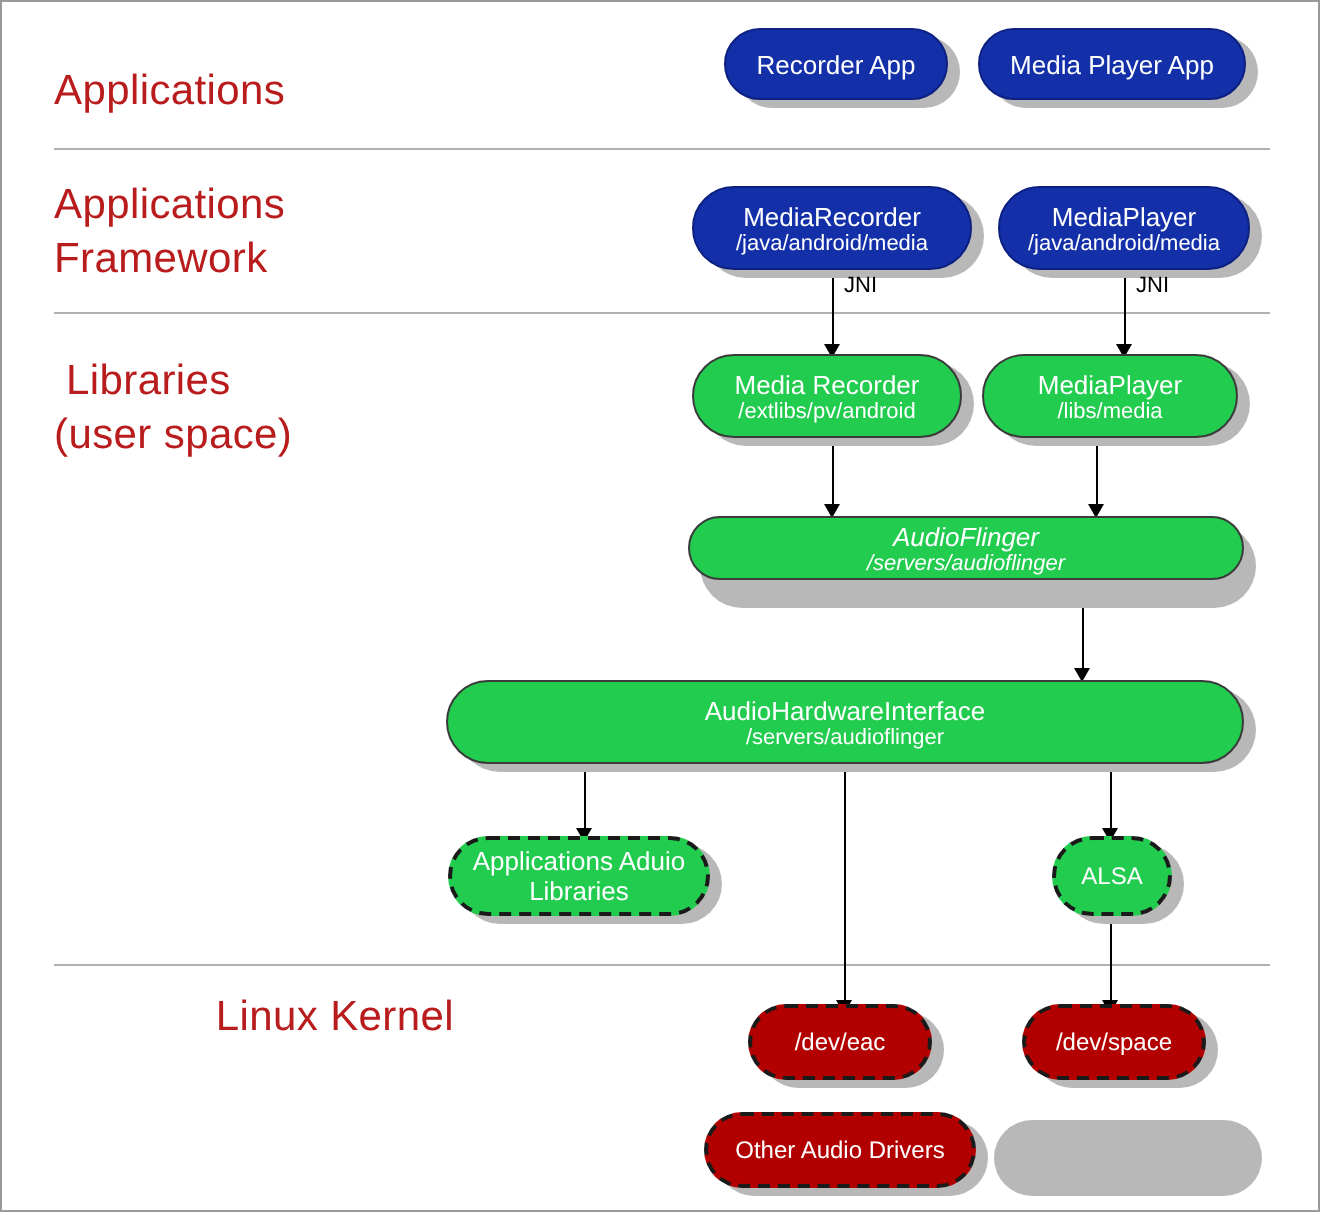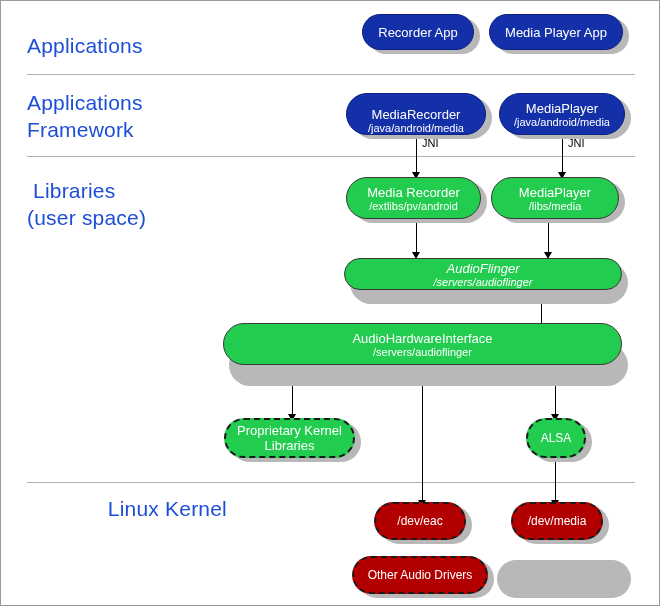--- a/index.html
+++ b/index.html
@@ -23,21 +23,21 @@
     position: absolute;
     left: 26px;
     width: 608px;
     height: 1px;
     background: #b0b0b0;
   }
 
   
   .layer-label {
     position: absolute;
-    color: #1d4ed8;
+    color: #b91c1c;
     font-size: 21px;
     line-height: 27px;
     letter-spacing: 0.2px;
     white-space: pre;
     text-align: center;
     width: 200px;
     left: 14px;
   }
 
   
@@ -125,21 +125,21 @@
   <div class="node blue" style="left:361px; top:13px; width:112px; height:36px;">
     <span class="title">Recorder App</span>
   </div>
 
   <div class="shadow" style="left:494px; top:17px; width:134px; height:36px;"></div>
   <div class="node blue" style="left:488px; top:13px; width:134px; height:36px;">
     <span class="title">Media Player App</span>
   </div>
 
   <div class="shadow" style="left:351px; top:96px; width:140px; height:42px;"></div>
-  <div class="node blue" style="left:345px; top:92px; width:140px; height:42px;justify-content:flex-end;">
+  <div class="node blue" style="left:345px; top:92px; width:140px; height:42px;">
     <span class="title">MediaRecorder</span>
     <span class="sub">/java/android/media</span>
   </div>
 
   <div class="shadow" style="left:504px; top:96px; width:126px; height:42px;"></div>
   <div class="node blue" style="left:498px; top:92px; width:126px; height:42px;">
     <span class="title">MediaPlayer</span>
     <span class="sub">/java/android/media</span>
   </div>
 
@@ -172,56 +172,56 @@
   <div class="shadow" style="left:349px; top:261px; width:278px; height:42px;"></div>
   <div class="node green" style="left:343px; top:257px; width:278px; height:32px;font-style:italic;">
     <span class="title">AudioFlinger</span>
     <span class="sub">/servers/audioflinger</span>
   </div>
 
   <div class="vline" style="left:540px; top:299px; height:38px;"></div>
   <div class="arrowhead" style="left:536px; top:333px;"></div>
 
   <div class="shadow" style="left:228px; top:343px; width:399px; height:42px;"></div>
-  <div class="node green" style="left:222px; top:322px; width:399px; height:42px;">
+  <div class="node green" style="left:222px; top:339px; width:399px; height:42px;">
     <span class="title">AudioHardwareInterface</span>
     <span class="sub">/servers/audioflinger</span>
   </div>
 
   <div class="vline" style="left:291px; top:381px; height:36px;"></div>
   <div class="arrowhead" style="left:287px; top:413px;"></div>
 
   <div class="vline" style="left:421px; top:381px; height:122px;"></div>
   <div class="arrowhead" style="left:417px; top:499px;"></div>
 
   <div class="vline" style="left:554px; top:381px; height:36px;"></div>
   <div class="arrowhead" style="left:550px; top:413px;"></div>
 
   <div class="shadow" style="left:229px; top:421px; width:131px; height:40px;"></div>
   <div class="node green dashed" style="left:223px; top:417px; width:131px; height:40px;">
-    <span class="title">Proprietary Kernel</span>
+    <span class="title">Applications Aduio</span>
     <span class="title">Libraries</span>
   </div>
 
   <div class="shadow" style="left:531px; top:421px; width:60px; height:40px;"></div>
   <div class="node green dashed small" style="left:525px; top:417px; width:60px; height:40px;">
     <span class="title">ALSA</span>
   </div>
 
   <div class="vline" style="left:554px; top:457px; height:46px;"></div>
   <div class="arrowhead" style="left:550px; top:499px;"></div>
 
   <div class="shadow" style="left:379px; top:505px; width:92px; height:38px;"></div>
   <div class="node red dashed small" style="left:373px; top:501px; width:92px; height:38px;">
     <span class="title">/dev/eac</span>
   </div>
 
   <div class="shadow" style="left:516px; top:505px; width:92px; height:38px;"></div>
   <div class="node red dashed small" style="left:510px; top:501px; width:92px; height:38px;">
-    <span class="title">/dev/media</span>
+    <span class="title">/dev/space</span>
   </div>
 
   <div class="shadow" style="left:357px; top:559px; width:136px; height:38px;"></div>
   <div class="node red dashed small" style="left:351px; top:555px; width:136px; height:38px;">
     <span class="title">Other Audio Drivers</span>
   </div>
 
   <div class="shadow" style="left:496px; top:559px; width:134px; height:38px;"></div>
 
 </div>

